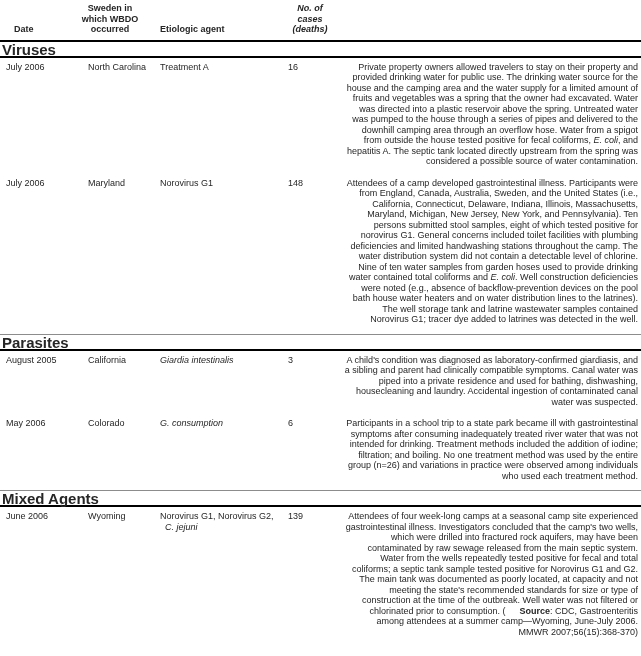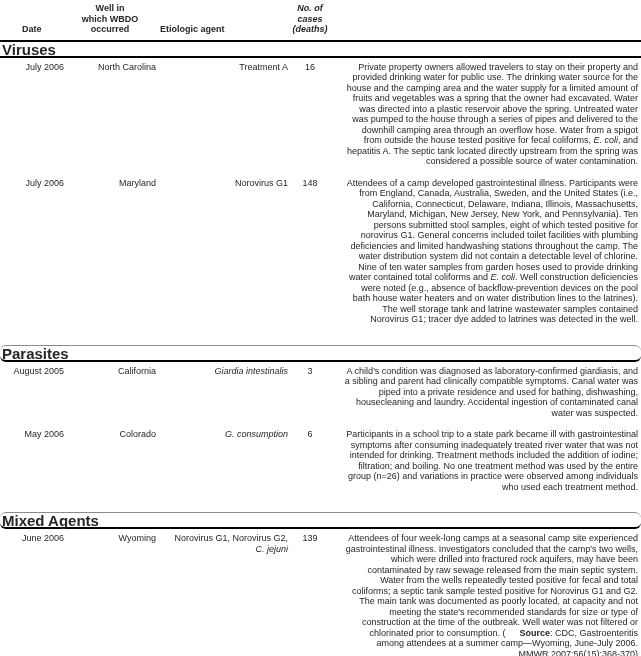--- a/index.html
+++ b/index.html
@@ -23,64 +23,62 @@
     padding-top: 3px;
     padding-bottom: 5px;
     border-bottom: 2px solid #000;
   }
   .th {
     font-weight: bold;
     font-size: 9px;
     line-height: 10.5px;
     white-space: pre-line;
   }
-  .th.date  { text-align: left; padding-left: 22px; }
+  .th.date  { text-align: left; padding-left: 14px; }
   .th.state { text-align: center; }
   .th.agent { text-align: left; padding-left: 4px; }
   .th.cases { text-align: center; padding-right: 4px; font-style: italic; }
   .th.desc  { text-align: center; }
 
   
   .section-label {
     font-weight: bold;
     font-size: 15px;
     line-height: 11px;
     padding: 2px 0 1px 2px;
     border-bottom: 2px solid #000;
   }
   .section + .section .section-label {
-    margin-top: 20px;
+    margin-top: 9px;
     border-top: 1px solid #8c8c8c;
-    border-radius: 6px;
   }
 
   
   .row { padding-top: 4px; margin-bottom: 7px; align-items: start; }
   .td {
     font-size: 9px;
     line-height: 10.5px;
-    text-align: right;
   }
   .td.date  { padding-left: 6px; }
   .td.state { padding-left: 24px; }
   .td.agent { padding-left: 4px; white-space: pre-wrap; }
-  .td.cases { text-align: center; padding-right: 4px; }
+  .td.cases { padding-right: 4px; }
   .td.desc  { padding-left: 8px; padding-right: 3px; text-align: right; }
 
   .seg-i { font-style: italic; }
   .seg-b { font-weight: bold; padding-left: 14px; }
 </style>
 </head>
 <body>
 
 <div class="table">
 
   <div class="grid thead">
     <div class="th date">Date</div>
-    <div class="th state">Well in
+    <div class="th state">Sweden in
 which WBDO
 occurred</div>
     <div class="th agent">Etiologic agent</div>
     <div class="th cases">No. of
 cases
 (deaths)</div>
   </div>
 
   <div class="section">
     <div class="section-label">Viruses</div>

